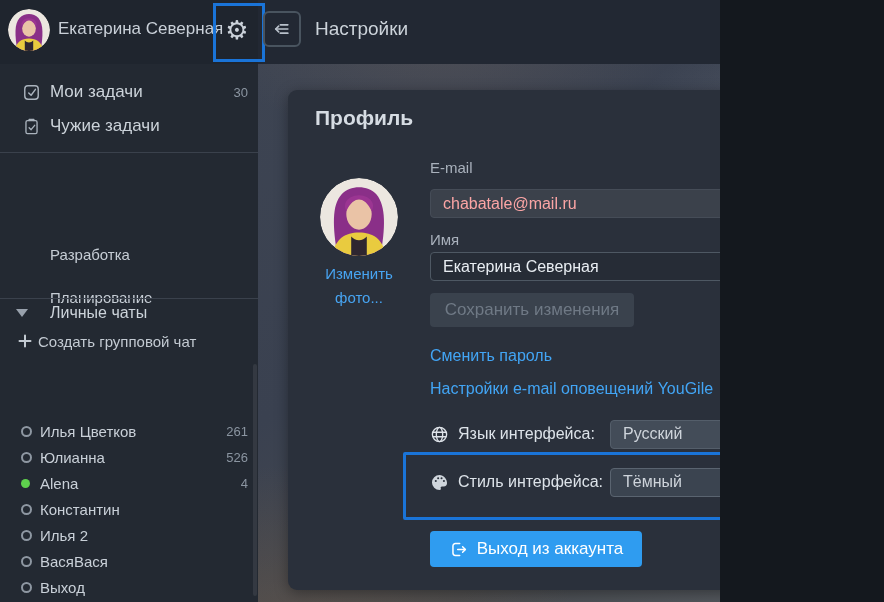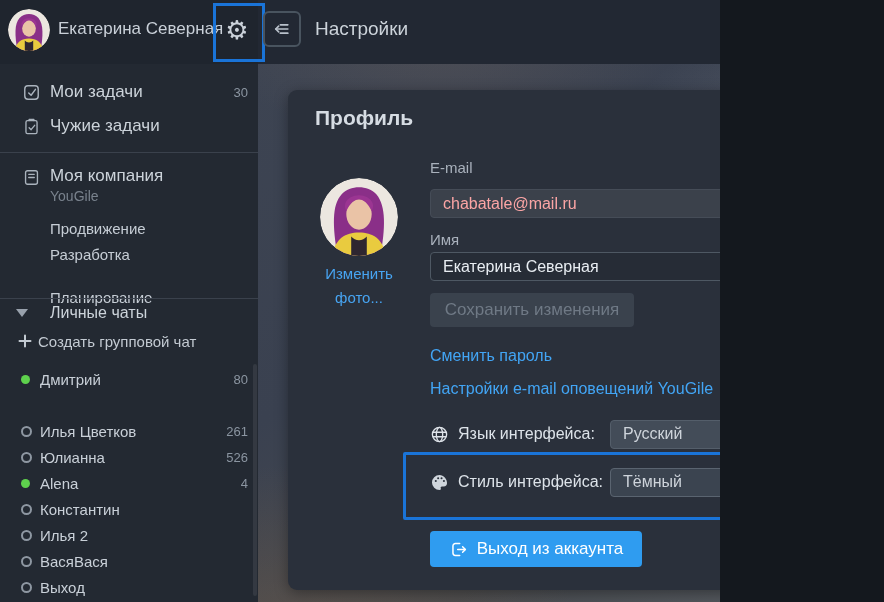--- a/index.html
+++ b/index.html
@@ -146,34 +146,21 @@
             <path d="M9 4.5V3h6v1.5"></path>
             <path d="M9 13.5l2.5 2.5 4.5-5.5"></path>
         </svg>
       </span>
       <span class="slabel">Чужие задачи</span>
       <span class="scount"></span>
     </div>
 
     <div class="sdiv" style="top:88px;"></div>
 
-    <div class="company-block">
-      <span class="sicon">
-        <svg viewBox="0 0 24 24" width="19" height="19" fill="none" stroke="#aab3bd" stroke-width="1.7" stroke-linecap="round">
-          <rect x="4.5" y="3.5" width="15" height="17" rx="2.5"></rect>
-            <path d="M8.5 8h7M8.5 12h7"></path>
-        </svg>
-      </span>
-      <span class="company-label">Моя компания</span>
-      <span class="company-sub">YouGile</span>
-    </div>
-
-    <div class="srow" style="top:151px;">
-      <span class="proj-label">Продвижение</span>
-    </div>
+
     <div class="srow" style="top:177px;">
       <span class="proj-label">Разработка</span>
     </div>
     <div class="srow" style="top:220px;">
       <span class="proj-label">Планирование</span>
     </div>
 
     <div class="sdiv" style="top:234px;"></div>
 
     <div class="srow" style="top:236px;">
@@ -183,25 +170,20 @@
 
     <div class="srow" style="top:264px;">
       <span class="plus-icon">
         <svg viewBox="0 0 14 14" width="14" height="14" stroke="#c3cad2" stroke-width="2" stroke-linecap="round">
           <path d="M7 1.5v11M1.5 7h11"></path>
         </svg>
       </span>
       <span class="create-label">Создать групповой чат</span>
     </div>
 
-    <div class="srow" style="top:302px;">
-      <span class="dot online"></span>
-      <span class="chat-label">Дмитрий</span>
-      <span class="scount">80</span>
-    </div>
     <div class="srow" style="top:354px;">
       <span class="dot offline"></span>
       <span class="chat-label">Илья Цветков</span>
       <span class="scount">261</span>
     </div>
     <div class="srow" style="top:380px;">
       <span class="dot offline"></span>
       <span class="chat-label">Юлианна</span>
       <span class="scount">526</span>
     </div>

